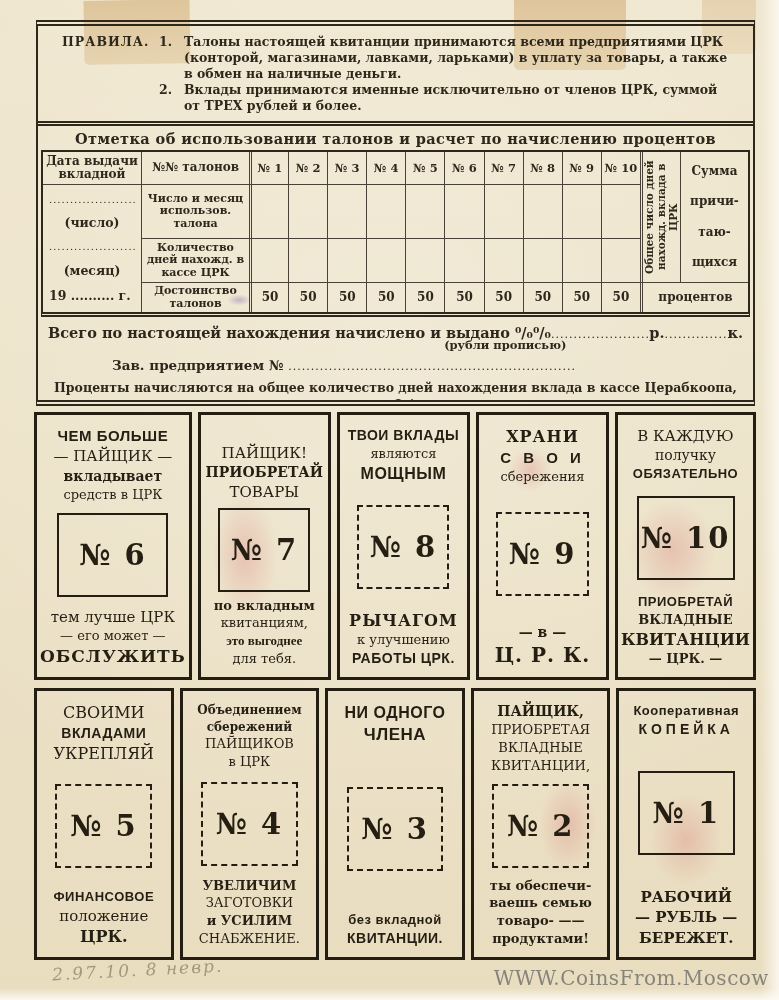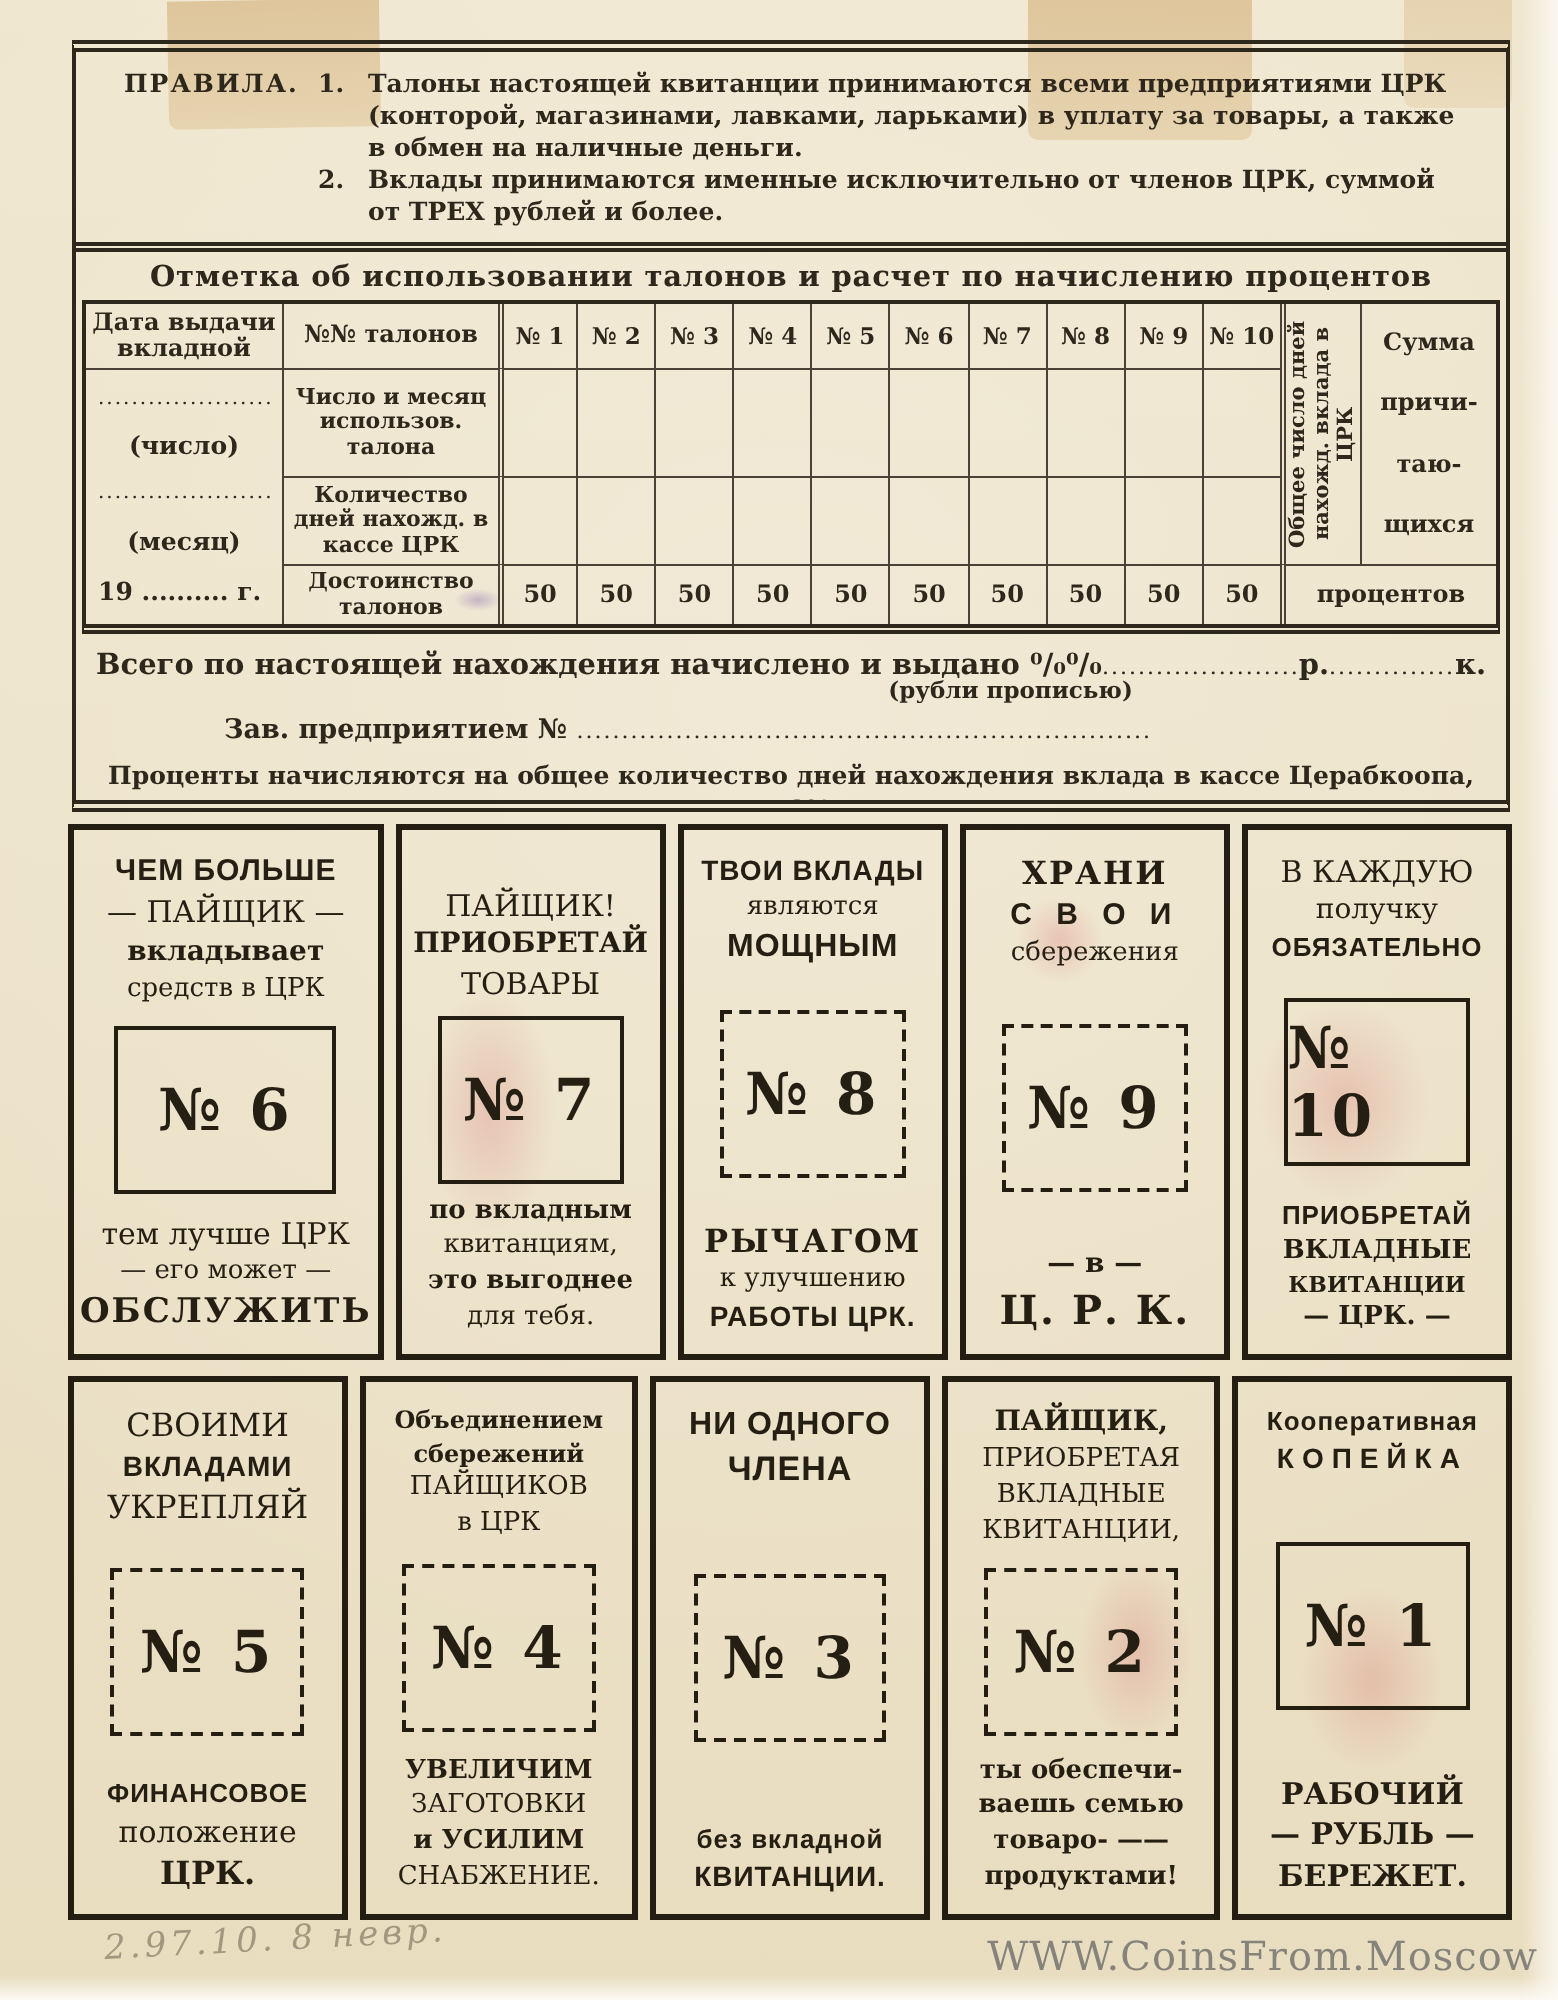--- a/index.html
+++ b/index.html
@@ -228,21 +228,21 @@
       <div class="coupon">
         <div class="c-top">
           <div class="cline s-n" style="font-size: 15px; margin-top: 17px;">ПАЙЩИК!</div>
           <div class="cline s-b" style="font-size: 14px;">ПРИОБРЕТАЙ</div>
           <div class="cline s-n" style="font-size: 15px;">ТОВАРЫ</div>
         </div>
         <div class="numbox">№ 7</div>
         <div class="c-bot">
           <div class="cline s-b" style="font-size: 13px;">по вкладным</div>
           <div class="cline s-n" style="font-size: 13px;">квитанциям,</div>
-          <div class="cline s-b" style="font-size: 13px;">это выгоднее</div>
+          <div class="cline s-b" style="font-size: 13px; font-family: Liberation Serif, serif;">это выгоднее</div>
           <div class="cline s-n" style="font-size: 13px;">для тебя.</div>
         </div>
       </div>
       <div class="coupon">
         <div class="c-top">
           <div class="cline s-B" style="font-size: 14px;">ТВОИ ВКЛАДЫ</div>
           <div class="cline s-n" style="font-size: 13px;">являются</div>
           <div class="cline s-B" style="font-size: 16px;">МОЩНЫМ</div>
         </div>
         <div class="numbox dashed">№ 8</div>
@@ -267,21 +267,21 @@
       <div class="coupon">
         <div class="c-top">
           <div class="cline s-n" style="font-size: 15px;">В КАЖДУЮ</div>
           <div class="cline s-n" style="font-size: 14px;">получку</div>
           <div class="cline s-B" style="font-size: 13px;">ОБЯЗАТЕЛЬНО</div>
         </div>
         <div class="numbox">№ 10</div>
         <div class="c-bot">
           <div class="cline s-B" style="font-size: 13px;">ПРИОБРЕТАЙ</div>
           <div class="cline s-b" style="font-size: 13px;">ВКЛАДНЫЕ</div>
-          <div class="cline s-b" style="font-size: 11px;">КВИТАНЦИИ</div>
+          <div class="cline s-b" style="font-size: 16px;">КВИТАНЦИИ</div>
           <div class="cline s-b" style="font-size: 13px;">— ЦРК. —</div>
         </div>
       </div>
     </div>
   <div class="coupon-row row-bottom" id="row-bottom">
       <div class="coupon">
         <div class="c-top">
           <div class="cline s-n" style="font-size: 16px;">СВОИМИ</div>
           <div class="cline s-B" style="font-size: 14px;">ВКЛАДАМИ</div>
           <div class="cline s-n" style="font-size: 16px;">УКРЕПЛЯЙ</div>

